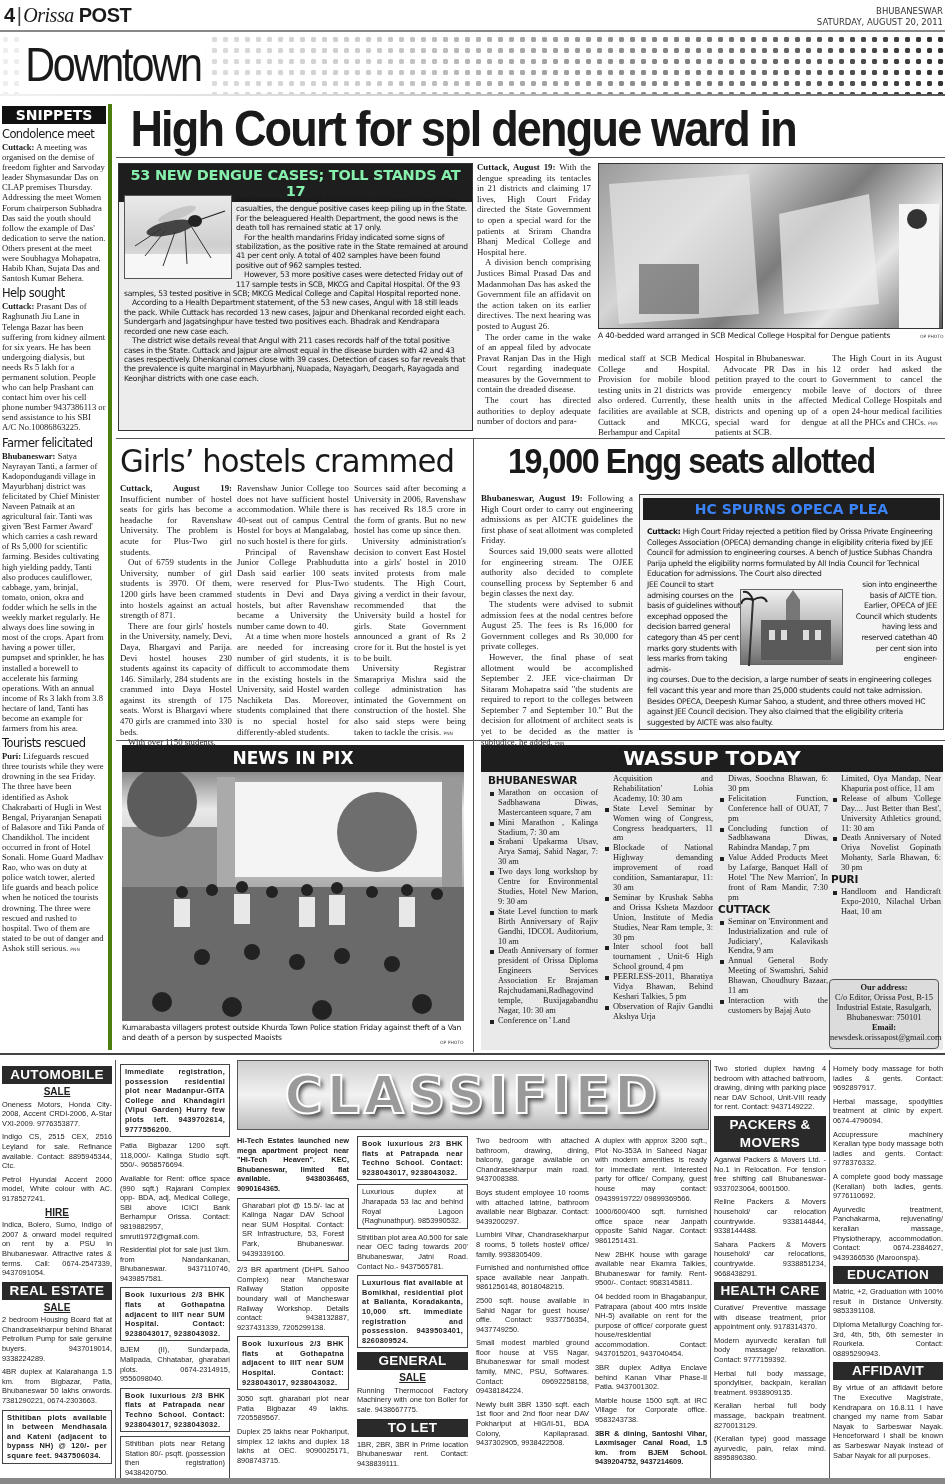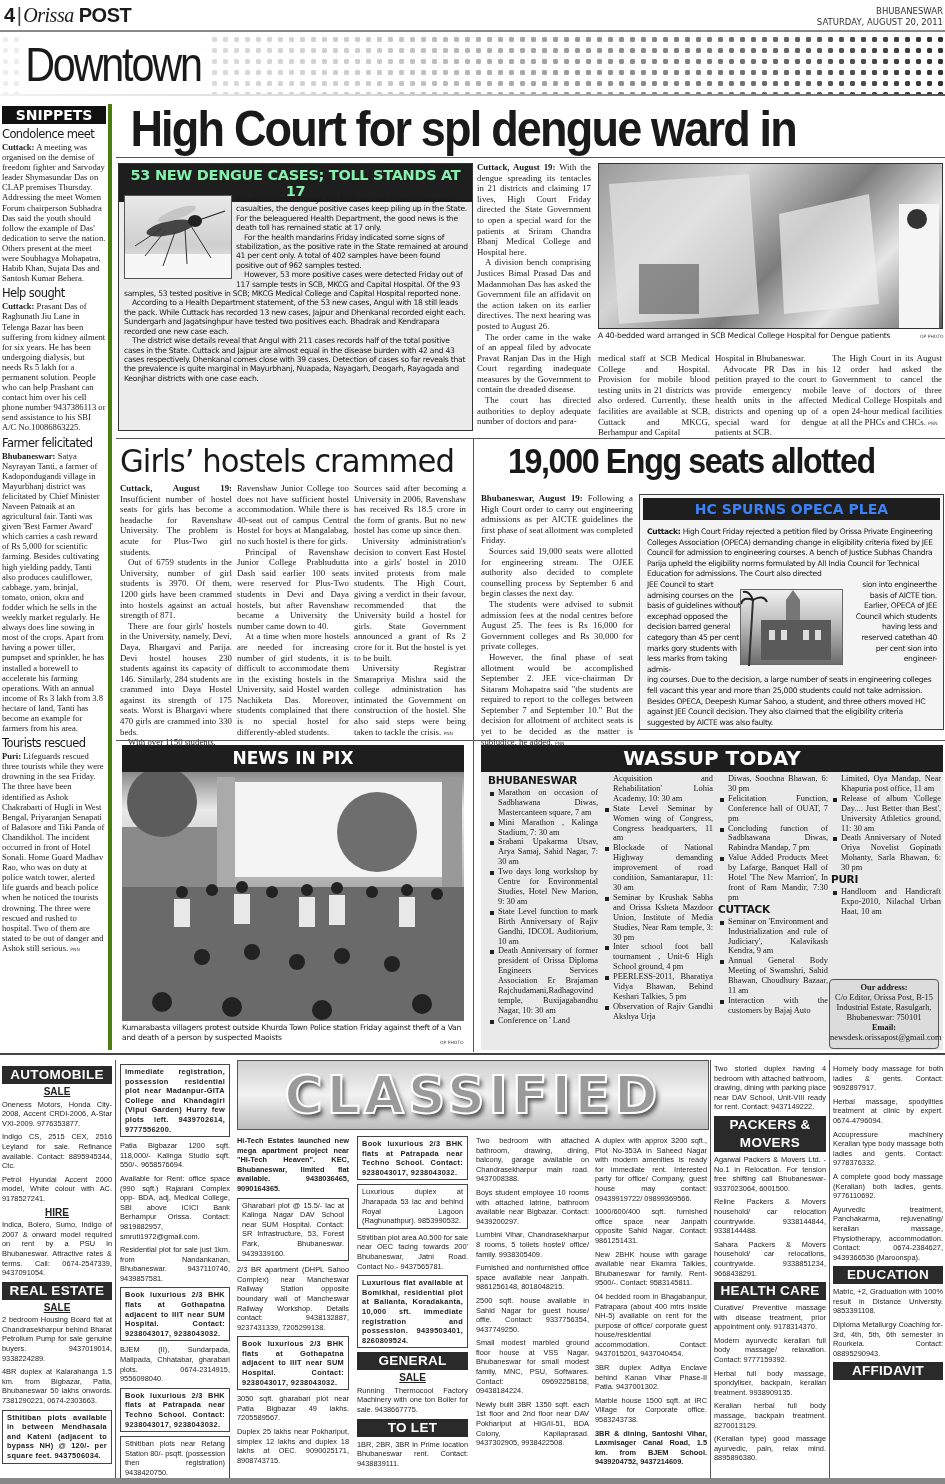--- a/index.html
+++ b/index.html
@@ -392,18 +392,19 @@
 <div class="abs cls" style="left:833px;top:1064px;width:110px;">
   <p>Homely body massage for both ladies &amp; gents. Contact: 9692897917.</p>
   <p>Herbal massage, spodylities treatment at clinic by expert. 0674-4796094.</p>
   <p>Accupressure machinery Keralian type body massage both ladies and gents. Contact: 9778376332.</p>
   <p>A complete good body massage (Keralian) both ladies, gents. 9776110692.</p>
   <p>Ayurvedic treatment, Panchakarma, rejuvenating/ keralian massage, Physiotherapy, accommodation. Contact: 0674-2384627, 9439366536 (Maroonspa).</p>
   <div class="cat-head">EDUCATION</div>
   <p>Matric, +2, Graduation with 100% result in Distance University. 9853391108.</p>
   <p>Diploma Metallurgy Coaching for- 3rd, 4th, 5th, 6th semester in Rourkela. Contact: 08895290943.</p>
   <div class="cat-head">AFFIDAVIT</div>
+  <p>By virtue of an affidavit before The Executive Magistrate, Kendrapara on 16.8.11 I have changed my name from Sabar Nayak to Sarbeswar Nayak. Henceforward I shall be known as Sarbeswar Nayak instead of Sabar Nayak for all purposes.</p>
 </div>
 
 <div class="abs vline" style="left:115px;top:1060px;height:418px;"></div>
 <div class="abs vline" style="left:710px;top:1060px;height:418px;"></div>
 <div class="abs vline" style="left:829px;top:1060px;height:418px;"></div>
 <div class="abs bottom-rule"></div>
 
 </body></html>

